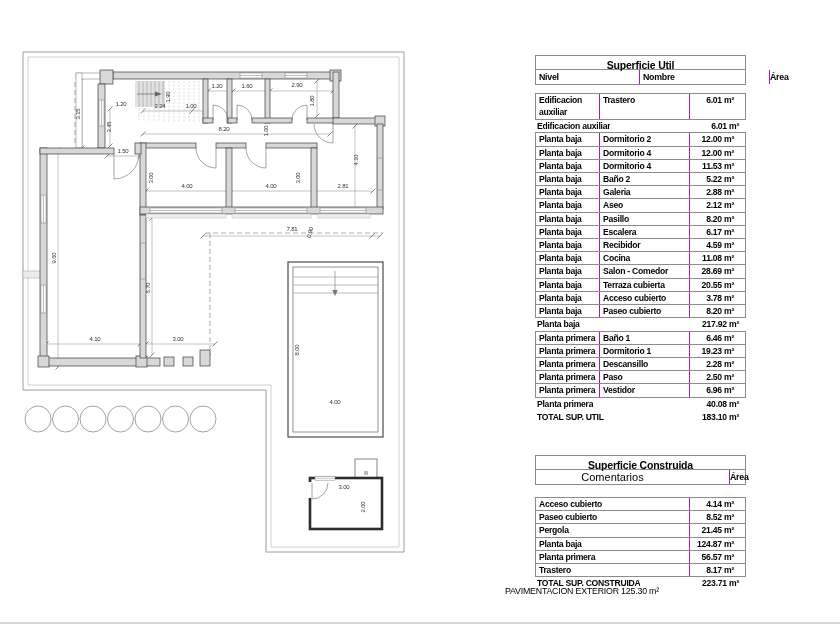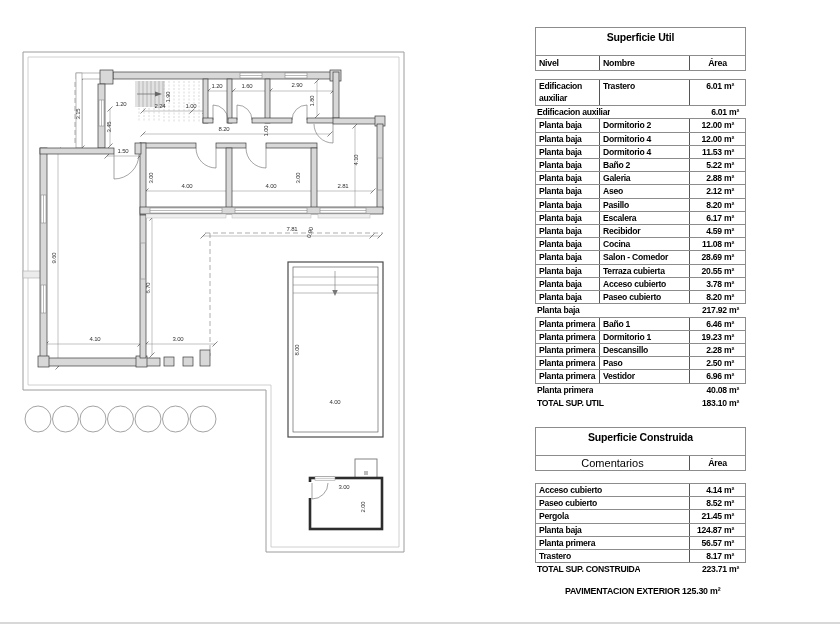--- a/index.html
+++ b/index.html
@@ -8,45 +8,45 @@
 
   
   .plan{position:absolute;left:0;top:0;}
   .dim{font-family:"Liberation Sans",sans-serif;font-size:6px;fill:#333;
        text-anchor:middle;letter-spacing:-0.2px;}
 
   
   .stable{position:absolute;left:535px;width:211px;}
   #t-util{top:27px;}
   #t-con{top:427px;}
-  .t-title{box-sizing:border-box;border:1px solid #8c8c8c;height:29px;line-height:18px;
-           text-align:center;font-weight:bold;font-size:10.5px;letter-spacing:-0.2px;}
+  .t-title{box-sizing:border-box;border:1px solid #8c8c8c;height:15px;line-height:18px;
+           text-align:center;font-weight:bold;font-size:10.5px;letter-spacing:-0.2px;margin-top:28px;}
   .t-head{box-sizing:border-box;border:1px solid #8c8c8c;border-top:none;display:grid;
-          height:15px;line-height:14px;font-weight:bold;font-size:8.8px;letter-spacing:-0.25px;}
+          height:15px;line-height:14px;font-weight:bold;font-size:8.8px;letter-spacing:-0.25px;gap:40px;}
   .u-grid{grid-template-columns:63px 90px 1fr;}
   .c-grid{grid-template-columns:153px 1fr;}
   .hc{padding-left:3px;}
   .bl{border-left:1px solid #a21caf;}
   .ctr{text-align:center;padding-left:0;}
   .reg{font-weight:normal;font-size:11px;letter-spacing:0;}
   .t-gap{height:9px;}
   .t-gap.big{height:13px;}
 
   .trow{box-sizing:border-box;display:grid;border:1px solid #8c8c8c;margin-top:-1px;
         min-height:13.4px;line-height:12.2px;font-size:8.6px;font-weight:bold;
         letter-spacing:-0.25px;}
   .trow .c{padding-left:3px;overflow:hidden;}
   .trow .area{text-align:right;padding-right:11px;}
   .trow.tall{min-height:27px;line-height:12px;}
   .trow.subtotal,.trow.total{border:none;margin-top:0;grid-template-columns:auto 1fr !important;}
   .trow.subtotal .c,.trow.total .c{border-left:none;}
   .trow.subtotal .area,.trow.total .area{padding-right:7px;}
   .trow.subtotal .nivel,.trow.total .nivel{white-space:nowrap;padding-left:2px;}
 
-  .footer{position:absolute;left:565px;top:586px;font-size:8.8px;font-weight:bold;
+  .footer{position:absolute;left:505px;top:586px;font-size:8.8px;font-weight:normal;
           letter-spacing:-0.2px;}
   .page-edge{position:absolute;left:0;top:622px;width:840px;height:2px;background:#d8d8d8;}
 </style>
 </head>
 <body>
 
 <svg class="plan" width="530" height="630" viewBox="0 0 530 630">
 
   <g fill="none">
     <path d="M23,52 H404 V552 H266 V390 H23 Z" stroke="#9c9c9c" stroke-width="1"></path>

